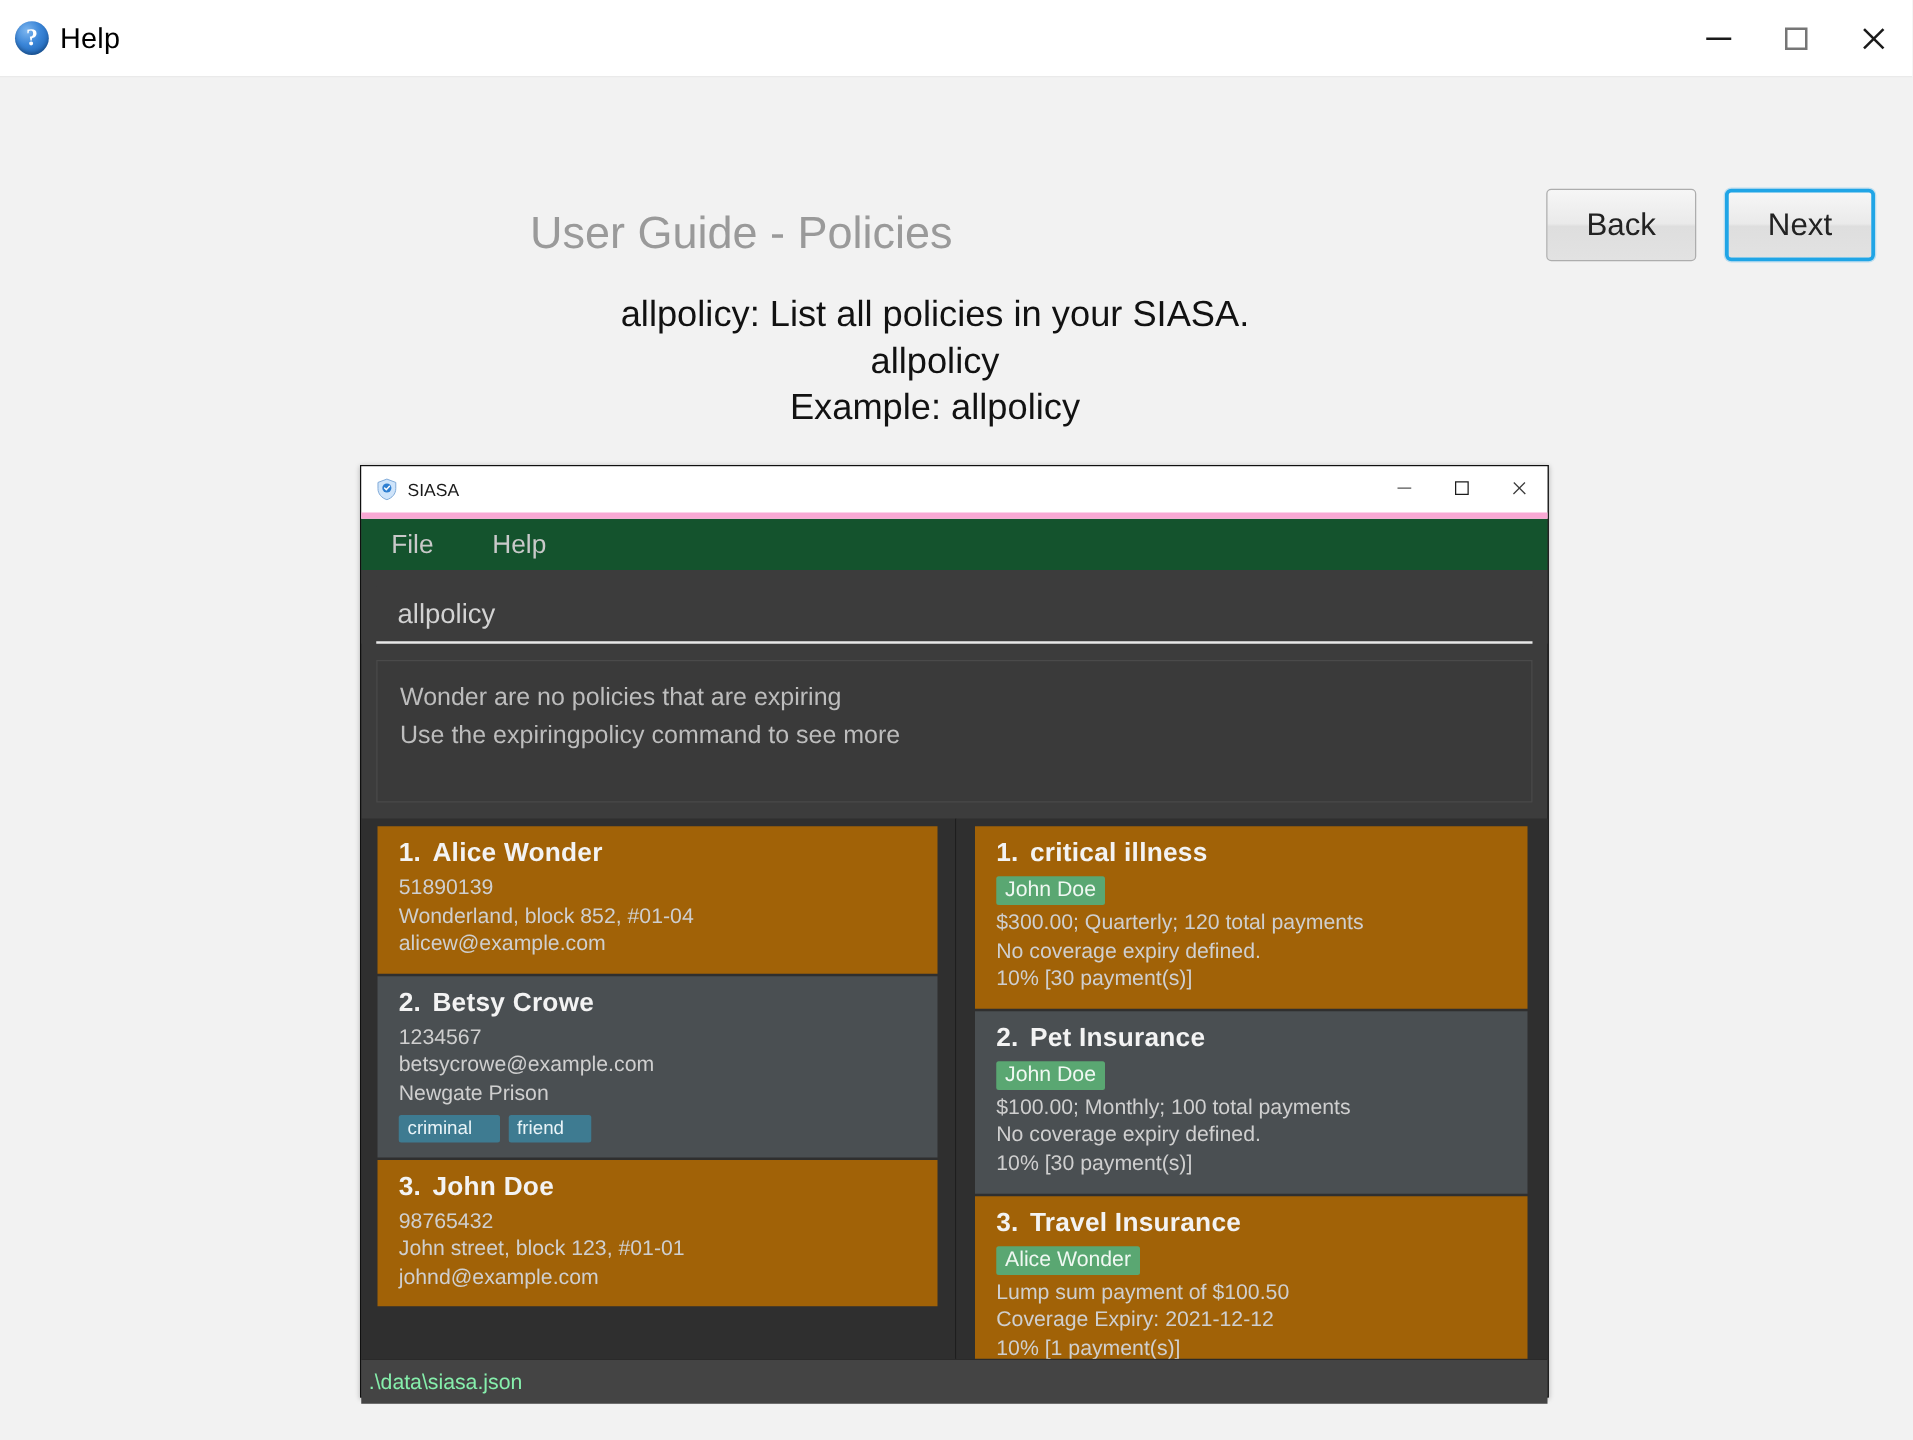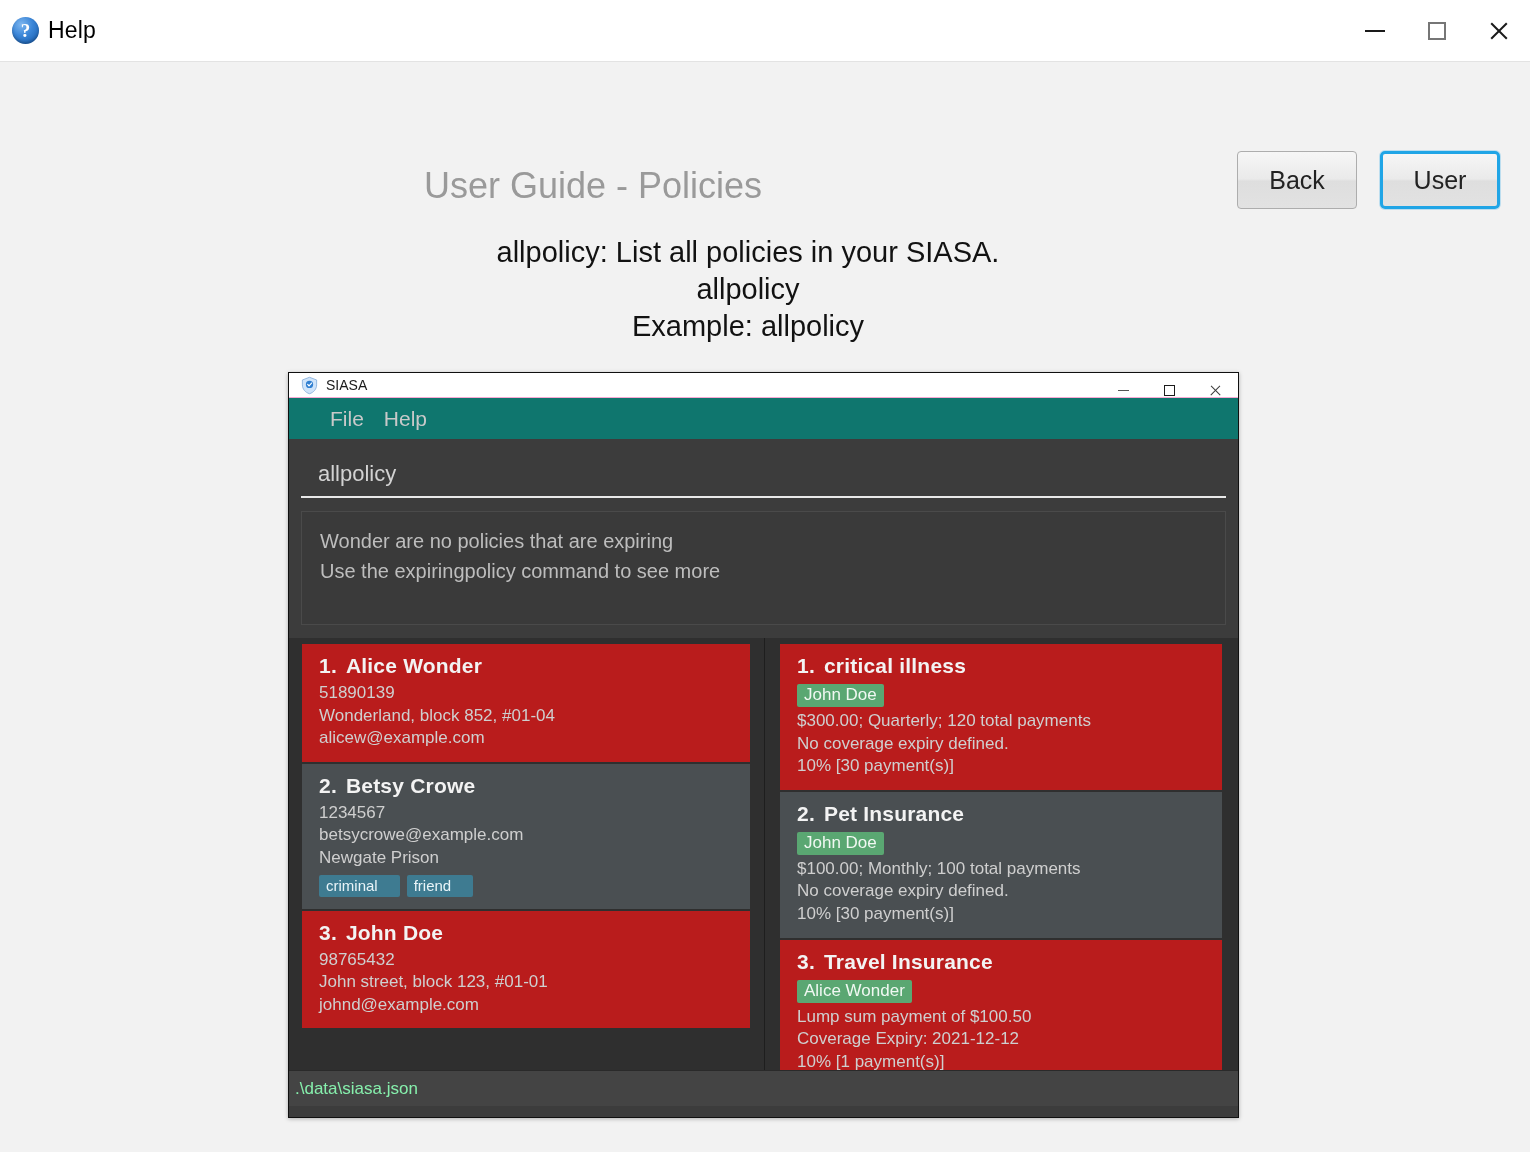--- a/index.html
+++ b/index.html
@@ -72,38 +72,38 @@
 
   
   .siasa-window {
     position: absolute; left: 288px; top: 310px;
     width: 951px; height: 746px;
     background: #3c3c3c;
     border: 1px solid #101010;
     box-shadow: 0 1px 4px rgba(0,0,0,.28);
   }
   .siasa-titlebar {
-    height: 25px; background: #ffffff; display: flex; align-items: center;
-    position: relative; border-bottom: 1px solid #f9a8d4;
+    height: 42px; background: #ffffff; display: flex; align-items: center;
+    position: relative; border-bottom: 5px solid #f9a8d4;
   }
   .siasa-title-left { display: flex; align-items: center; gap: 7px; padding-left: 11px; }
   .shield-icon { width: 19px; height: 19px; display: block; }
   .siasa-title-text { font-size: 14px; color: #1a1a1a; }
   .siasa-wincontrols { position: absolute; right: 0; top: 0; height: 34px; display: flex; }
   .siasa-wbtn { width: 46px; height: 34px; display: flex; align-items: center; justify-content: center; }
   .s-min { width: 11px; height: 1px; background: #555; display: block; }
   .s-max { width: 11px; height: 11px; border: 1.5px solid #1c1c1c; display: block; }
   .s-close { position: relative; width: 13px; height: 13px; display: block; }
   .s-close::before, .s-close::after {
     content: ""; position: absolute; left: 0; top: 6px; width: 13px; height: 1.4px; background: #3a3a3a;
   }
   .s-close::before { transform: rotate(45deg); }
   .s-close::after  { transform: rotate(-45deg); }
 
-  .menubar { height: 41px; background: #0f766e; display: flex; align-items: center; padding-left: 37px; gap: 12px; }
+  .menubar { height: 41px; background: #14532d; display: flex; align-items: center; padding-left: 20px; gap: 39px; }
   .menu-item { font-size: 21px; color: #c9c9c9; cursor: default; padding: 2px 4px; }
 
   .cmd-area { background: #3c3c3c; padding: 13px 12px 0 12px; }
   .cmd-box {
     height: 46px; background: #3c3c3c; border-bottom: 2px solid #e8e8e8;
     display: flex; align-items: center; padding-left: 17px;
   }
   .cmd-text { font-size: 22px; color: #d2d2d2; }
 
   .result-box {
@@ -113,21 +113,21 @@
   .result-line { font-size: 20px; color: #bdbdbd; line-height: 1.5; }
 
   .panes { display: flex; margin: 13px 0 0 0; height: 432px; background: #2e2e2e; }
   .pane {
     background: #2f2f2f; padding: 6px 0 0 0; overflow: hidden;
   }
   .pane-left  { width: 476px; border-right: 1px solid #1e1e1e; padding-left: 13px; padding-right: 14px; }
   .pane-right { width: 473px; padding-left: 15px; padding-right: 16px; }
 
   .card {
-    background: #b91c1c; padding: 10px 17px 12px 17px; margin-bottom: 2px;
+    background: #a16207; padding: 10px 17px 12px 17px; margin-bottom: 2px;
   }
   .card.selected { background: #4a4f52; }
   .card-title { font-size: 21px; font-weight: bold; color: #f3f3f3; margin-bottom: 4px; letter-spacing: .2px; }
   .card-title .idx { margin-right: 9px; }
   .card-line { font-size: 17px; color: #cfcfcf; line-height: 1.33; }
   .tag-row { margin-top: 5px; display: flex; gap: 7px; flex-wrap: wrap; }
   .tag {
     background: #3e7b91; color: #e9f4f8; font-size: 15px;
     padding: 2px 22px 3px 7px; border-radius: 2px; display: inline-block;
   }
@@ -164,21 +164,21 @@
       </div>
     </div>
   </div>
 
   <div class="help-body">
 
     <div class="guide-title">User Guide - Policies</div>
 
     <div class="nav-buttons">
       <div class="nav-btn">Back</div>
-      <div class="nav-btn focused">User</div>
+      <div class="nav-btn focused">Next</div>
     </div>
 
     <div class="desc-block">
       <div>allpolicy: List all policies in your SIASA.</div>
       <div>allpolicy</div>
       <div>Example: allpolicy</div>
     </div>
 
     <div class="siasa-window">
 

